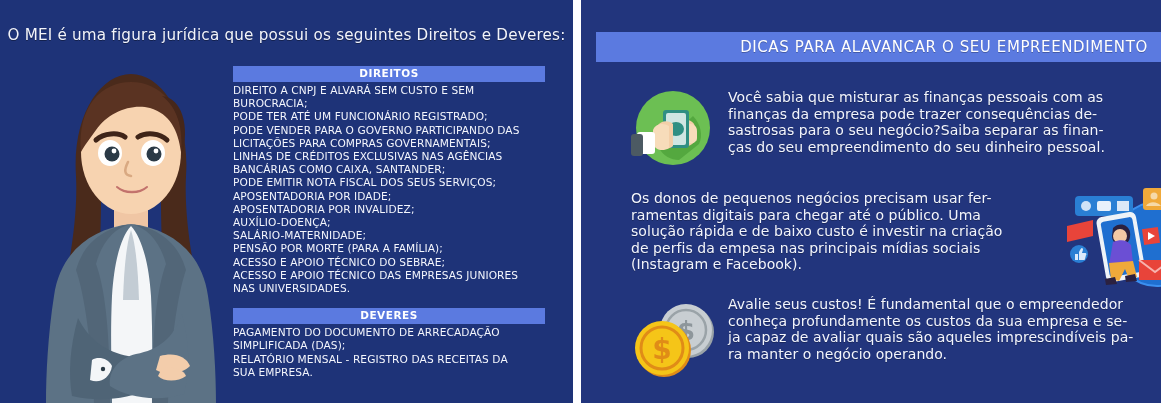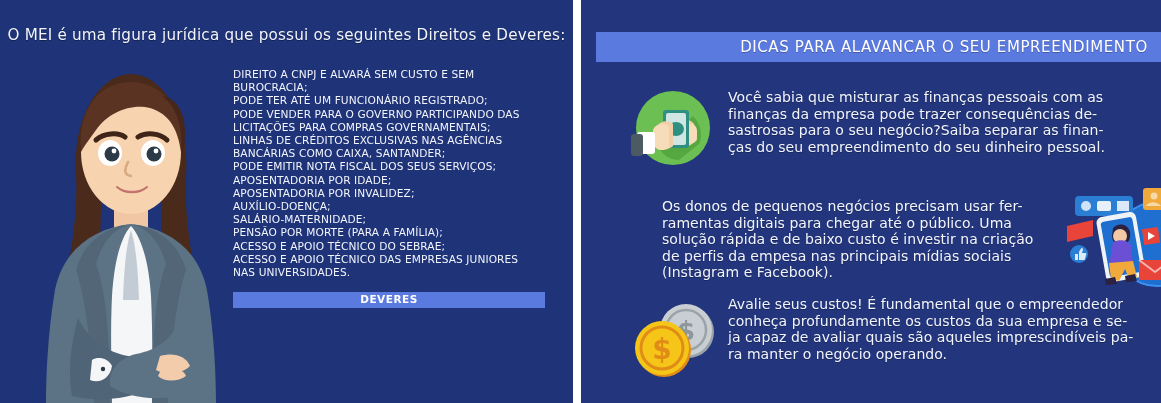--- a/index.html
+++ b/index.html
@@ -71,21 +71,21 @@
     line-height:16.6px;
     letter-spacing:.05px;
     white-space:pre-line;
     text-shadow:0 1px 0 rgba(0,0,0,.25);
   }
   .tip1{left:50px;top:84px;width:525px;}
   .tip1 .icon{position:absolute;left:0;top:2px;width:84px;height:84px;}
   .tip1 .tip-text{position:absolute;left:97px;top:5px;width:425px;}
 
   .tip2{left:50px;top:190px;width:530px;}
-  .tip2 .tip-text{position:absolute;left:0;top:8px;width:400px;margin-left:31px;}
+  .tip2 .tip-text{position:absolute;left:0;top:0;width:400px;}
   .tip2 .icon{position:absolute;left:434px;top:-8px;width:146px;height:112px;}
 
   .tip3{left:50px;top:296px;width:530px;}
   .tip3 .icon{position:absolute;left:0;top:4px;width:90px;height:84px;}
   .tip3 .tip-text{position:absolute;left:97px;top:0px;width:436px;}
 
   svg{overflow:visible;}
 </style>
 </head>
 <body>
@@ -146,20 +146,21 @@
         <path d="M128 300 C142 296 154 300 158 310 C150 318 134 320 124 314 Z" fill="#f3cdab"></path>
         <path d="M130 312 C142 310 152 314 154 320 C146 326 132 326 126 320 Z" fill="#f3cdab"></path>
 
         <path d="M60 304 C66 300 76 302 80 310 C78 322 68 328 58 324 Z" fill="#f4f6f8"></path>
         <circle cx="71" cy="313" r="2.2" fill="#2b3a46"></circle>
       </svg>
     </div>
 
     <div class="list-block">
 
+      <div class="sec-header">DIREITOS</div>
       <div class="sec-body">
         <div>DIREITO A CNPJ E ALVARÁ SEM CUSTO E SEM
 BUROCRACIA;
 PODE TER ATÉ UM FUNCIONÁRIO REGISTRADO;
 PODE VENDER PARA O GOVERNO PARTICIPANDO DAS
 LICITAÇÕES PARA COMPRAS GOVERNAMENTAIS;
 LINHAS DE CRÉDITOS EXCLUSIVAS NAS AGÊNCIAS
 BANCÁRIAS COMO CAIXA, SANTANDER;
 PODE EMITIR NOTA FISCAL DOS SEUS SERVIÇOS;
 APOSENTADORIA POR IDADE;
@@ -168,20 +169,26 @@
 SALÁRIO-MATERNIDADE;
 PENSÃO POR MORTE (PARA A FAMÍLIA);
 ACESSO E APOIO TÉCNICO DO SEBRAE;
 ACESSO E APOIO TÉCNICO DAS EMPRESAS JUNIORES
 NAS UNIVERSIDADES.</div>
       </div>
 
       <div class="spacer-devs"></div>
 
       <div class="sec-header">DEVERES</div>
+      <div class="sec-body">
+        <div>PAGAMENTO DO DOCUMENTO DE ARRECADAÇÃO
+SIMPLIFICADA (DAS);
+RELATÓRIO MENSAL - REGISTRO DAS RECEITAS DA
+SUA EMPRESA.</div>
+      </div>
 
     </div>
   </div>
 
   <div class="panel-right">
 
     <div class="right-header">
       <span>DICAS PARA ALAVANCAR O SEU EMPREENDIMENTO</span>
     </div>
 

